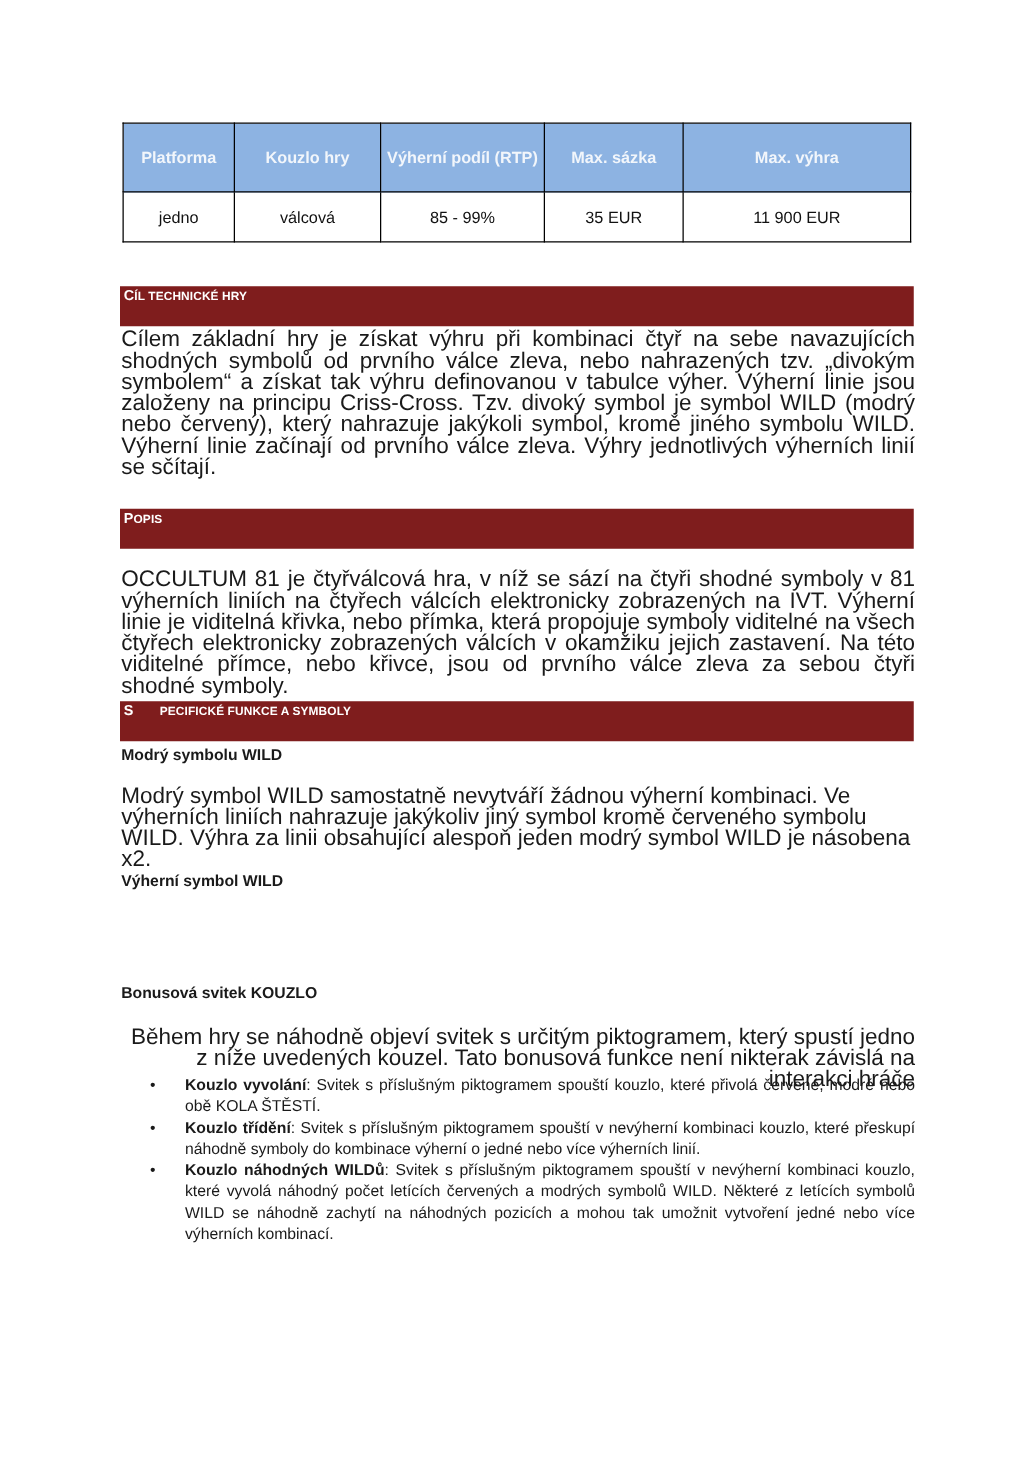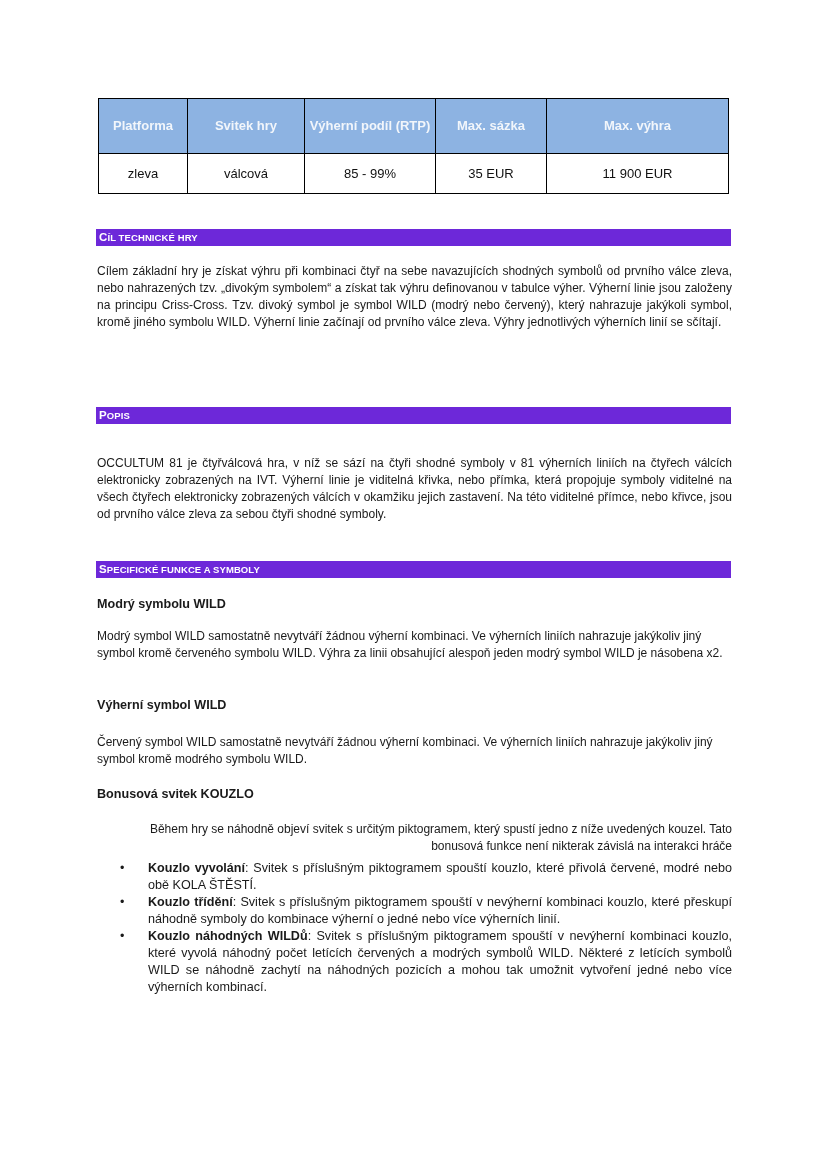--- a/index.html
+++ b/index.html
@@ -6,25 +6,25 @@
   body { width: 827px; height: 1169px; position: relative; font-family: "Liberation Sans", sans-serif; color: #1a1a1a; }
   .page { position: absolute; left: 0; top: 0; width: 827px; height: 1169px; }
 
   
   .info-table { position: absolute; left: 98px; top: 98px; width: 630px; border-collapse: collapse; table-layout: fixed; font-size: 13px; }
   .info-table th, .info-table td { border: 1.5px solid #000; text-align: center; vertical-align: middle; padding: 0 4px; }
   .info-table th { background: #8db3e2; color: #f2f6fb; font-weight: bold; height: 54px; line-height: 16px; }
   .info-table td { height: 39px; color: #111; }
 
   
-  .section-bar { position: absolute; left: 96px; width: 635px; height: 17px; background: #6d28d9; color: #ffffff; font-weight: bold; font-size: 9.5px; line-height: 17px; padding-left: 3px; box-sizing: border-box; letter-spacing: 0.1px; }
+  .section-bar { position: absolute; left: 96px; width: 635px; height: 32px; background: #7f1d1d; color: #ffffff; font-weight: bold; font-size: 9.5px; line-height: 17px; padding-left: 3px; box-sizing: border-box; letter-spacing: 0.1px; }
   .section-bar .big { font-size: 11.5px; }
 
   
-  .para { position: absolute; left: 97px; width: 635px; font-size: 12px; line-height: 17px; margin: 0; }
+  .para { position: absolute; left: 97px; width: 635px; font-size: 18px; line-height: 17px; margin: 0; }
   .justify { text-align: justify; text-align-last: left; }
   .subhead { position: absolute; left: 97px; font-size: 12.6px; font-weight: bold; margin: 0; }
 
   .bullets { position: absolute; left: 120px; width: 612px; font-size: 12.6px; line-height: 17px; margin: 0; padding: 0; list-style: none; }
   .bullets li { position: relative; padding-left: 28px; text-align: justify; text-align-last: left; margin-bottom: 0; }
   .bullets li .dot { position: absolute; left: 0; top: 0; }
   .bullets li b { font-weight: bold; }
 </style>
 </head>
 <body>
@@ -35,56 +35,55 @@
     <colgroup>
       <col style="width:89px">
         <col style="width:117px">
         <col style="width:131px">
         <col style="width:111px">
         <col style="width:182px">
     </colgroup>
     <thead>
       <tr>
         <th>Platforma</th>
-        <th>Svitek hry</th>
+        <th>Kouzlo hry</th>
         <th>Výherní podíl (RTP)</th>
         <th>Max. sázka</th>
         <th>Max. výhra</th>
       </tr>
     </thead>
     <tbody>
       <tr>
-        <td>zleva</td>
+        <td>jedno</td>
         <td>válcová</td>
         <td>85 - 99%</td>
         <td>35 EUR</td>
         <td>11 900 EUR</td>
       </tr>
     </tbody>
   </table>
 
   <div class="section-bar" style="top:229px;">
     <span class="big">C</span><span style="text-transform:uppercase;">íl technické hry</span>
   </div>
   <p class="para justify" style="top:263px;">Cílem základní hry je získat výhru při kombinaci čtyř na sebe navazujících shodných symbolů od prvního válce zleva, nebo nahrazených tzv. „divokým symbolem“ a získat tak výhru definovanou v tabulce výher. Výherní linie jsou založeny na principu Criss-Cross. Tzv. divoký symbol je symbol WILD (modrý nebo červený), který nahrazuje jakýkoli symbol, kromě jiného symbolu WILD. Výherní linie začínají od prvního válce zleva. Výhry jednotlivých výherních linií se sčítají.</p>
 
   <div class="section-bar" style="top:407px;">
     <span class="big">P</span><span style="text-transform:uppercase;">opis</span>
   </div>
   <p class="para justify" style="top:455px;">OCCULTUM 81 je čtyřválcová hra, v níž se sází na čtyři shodné symboly v 81 výherních liniích na čtyřech válcích elektronicky zobrazených na IVT. Výherní linie je viditelná křivka, nebo přímka, která propojuje symboly viditelné na všech čtyřech elektronicky zobrazených válcích v okamžiku jejich zastavení. Na této viditelné přímce, nebo křivce, jsou od prvního válce zleva za sebou čtyři shodné symboly.</p>
 
   <div class="section-bar" style="top:561px;">
-    <span class="big">S</span><span style="text-transform:uppercase;">pecifické funkce a symboly</span>
+    <span class="big">S</span><span style="text-transform:uppercase;padding-left:21px;">pecifické funkce a symboly</span>
   </div>
 
   <p class="subhead" style="top:597px;">Modrý symbolu WILD</p>
   <p class="para" style="top:628px;">Modrý symbol WILD samostatně nevytváří žádnou výherní kombinaci. Ve výherních liniích nahrazuje jakýkoliv jiný symbol kromě červeného symbolu WILD. Výhra za linii obsahující alespoň jeden modrý symbol WILD je násobena x2.</p>
 
   <p class="subhead" style="top:698px;">Výherní symbol WILD</p>
-  <p class="para" style="top:734px;">Červený symbol WILD samostatně nevytváří žádnou výherní kombinaci. Ve výherních liniích nahrazuje jakýkoliv jiný symbol kromě modrého symbolu WILD.</p>
 
   <p class="subhead" style="top:787px;">Bonusová svitek KOUZLO</p>
   <p class="para" style="top:821px;text-align:right;">Během hry se náhodně objeví svitek s určitým piktogramem, který spustí jedno z níže uvedených kouzel. Tato bonusová funkce není nikterak závislá na interakci hráče</p>
 
   <ul class="bullets" style="top:860px;">
     <li>
       <span class="dot">•</span>
       <b>Kouzlo vyvolání</b><span>: Svitek s příslušným piktogramem spouští kouzlo, které přivolá červené, modré nebo obě KOLA ŠTĚSTÍ.</span>
     </li>
     <li>

